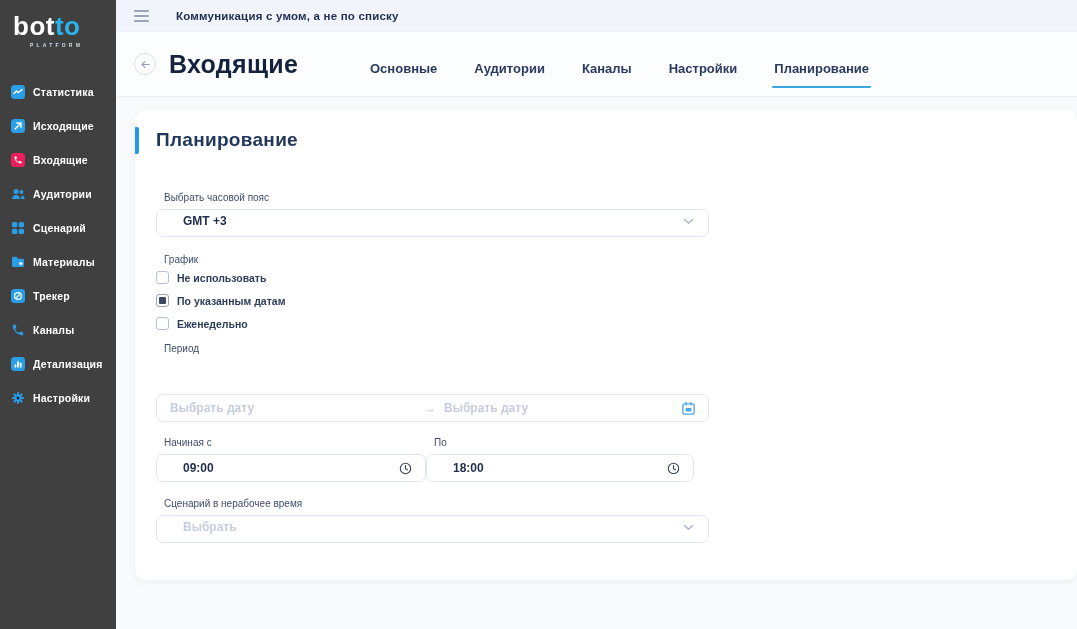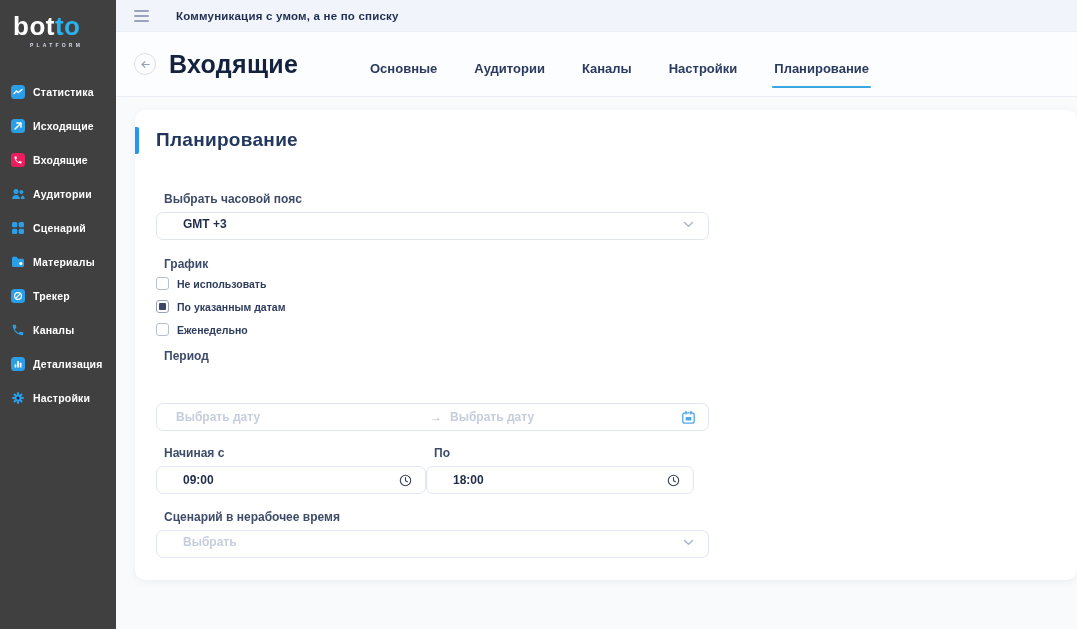--- a/index.html
+++ b/index.html
@@ -33,39 +33,39 @@
   .tab.on::after { content:""; position:absolute; left:-2px; right:-2px; bottom:8px; height:2px; background:#3aa7e3; border-radius:1px; }
 
   
   .content { position:absolute; top:98px; left:0; right:0; bottom:0; background:#f8fafc; }
   .card { position:absolute; left:19px; top:12px; right:0; height:470px; background:#ffffff; border-radius:10px;
           box-shadow:0 2px 8px rgba(23,43,77,.05); }
   .accent-bar { position:absolute; left:0; top:17px; width:4px; height:27px; background:#2196f3; border-radius:0 2px 2px 0; }
   .panel-title { padding:19px 0 0 21px; font-size:19px; font-weight:600; color:#22375e; letter-spacing:.3px; }
 
   .form { margin:41px 0 0 21px; width:553px; }
-  .flabel { font-size:12px; font-weight:700; color:#3e4c69; margin-bottom:6px;padding-left:8px; }
+  .flabel { font-size:10px; font-weight:400; color:#3e4c69; margin-bottom:6px;padding-left:8px; }
 
   .field { height:28px; border:1px solid #e0e5f0; border-radius:7px; background:#fff; display:flex; align-items:center; }
   .select-field { padding:0 14px 4px 26px; cursor:pointer; }
   .field-value { font-size:12px; font-weight:600; color:#1f2c4a; }
   .placeholder { font-size:12px; font-weight:600; color:#c6cddc; }
   .chevron { margin-left:auto; display:flex; }
 
   .group { margin-bottom:0; }
   .gap-tz { margin-bottom:17px; }
   .gap-sched { margin-bottom:13px; }
 
   .cb-row { display:flex; align-items:center; gap:8px; margin-bottom:10px; cursor:pointer; }
   .cb { width:13px; height:13px; border:1.4px solid #b8bfd2; border-radius:3px; background:#fff; position:relative; flex:0 0 auto; }
   .cb.on { border-color:#9aa2b8; }
   .cb.on::after { content:""; position:absolute; left:2px; top:2px; width:6.5px; height:6.5px; background:#3d4765; border-radius:1px; }
   .cb-label { font-size:10.5px; font-weight:700; color:#2d3c5c; }
 
-  .date-field { padding:0 12px 0 19px;margin-top:40px; }
+  .date-field { padding:0 12px 0 13px;margin-top:40px; }
   .date-from { width:254px; }
   .range-arrow { font-size:12px; color:#b9c0d0; margin-right:8px; }
 
   .time-row { display:flex; margin-top:15px; }
   .time-col1 { width:270px; }
   .time-col2 { width:268px; }
   .time-field { padding:0 13px 0 0; }
   .time-input { border:none; outline:none; width:100%; padding-left:26px; font-family:"Liberation Sans",sans-serif;
                 font-size:12px; font-weight:600; color:#1f2c4a; background:transparent; }
   .sect-gap { margin-top:16px; }

